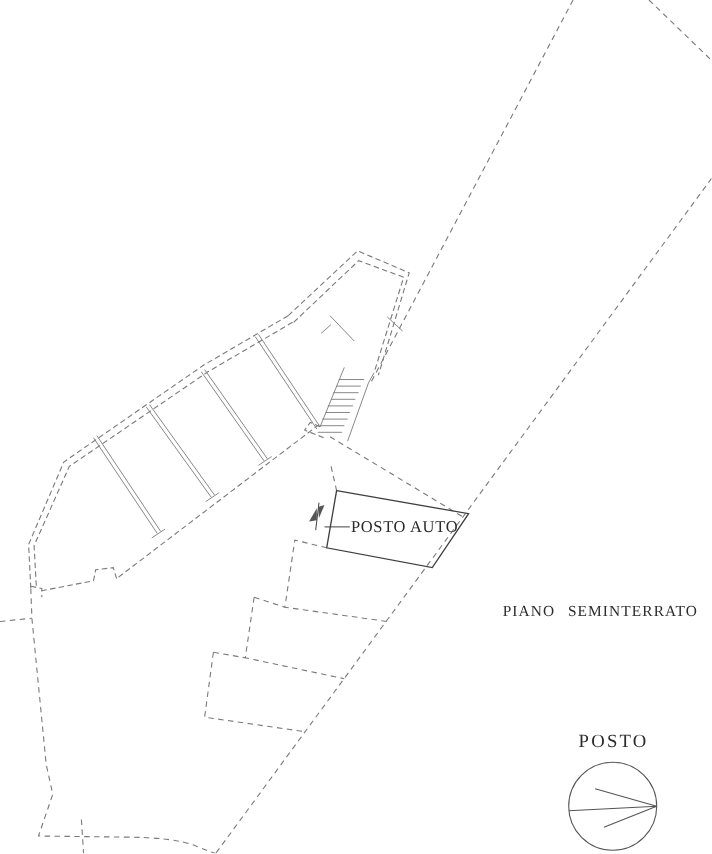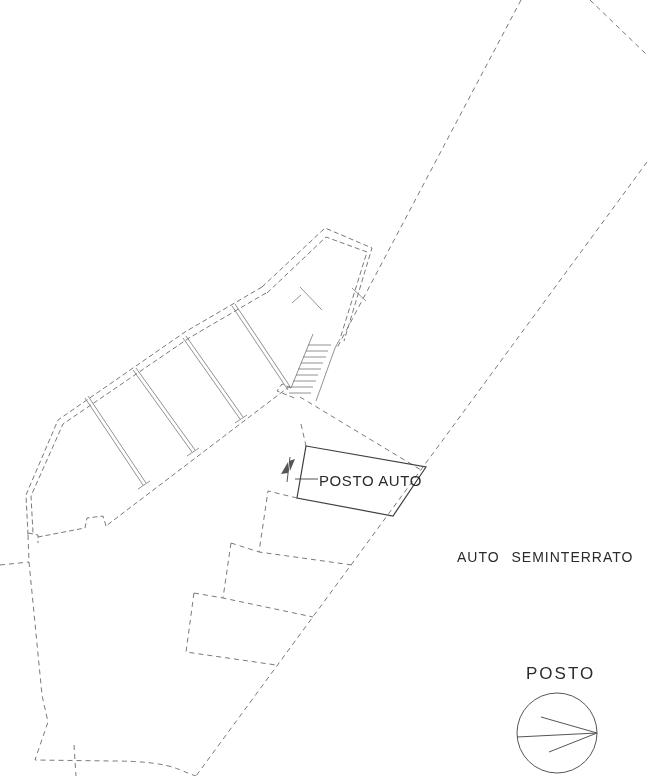--- a/index.html
+++ b/index.html
@@ -1,17 +1,17 @@
 <!DOCTYPE html>
 <html><head>
 <meta charset="utf-8">
 <style>
   html,body{margin:0;padding:0;background:#ffffff;}
   #canvas{position:relative;width:647px;height:776px;background:#ffffff;overflow:hidden;
-          font-family:Liberation Sans, sans-serif;}
+          font-family:Liberation Serif, serif;}
   #plan-svg{position:absolute;left:0;top:0;}
   .label{position:absolute;color:#2b2b2b;white-space:nowrap;}
   .label-posto{left:319px;top:472px;font-size:15px;letter-spacing:0.6px;}
   .label-piano{left:457px;top:549px;font-size:14px;letter-spacing:1px;word-spacing:7px;}
   .label-nord{left:526px;top:664px;font-size:17px;letter-spacing:2px;}
 </style>
 </head>
 <body>
 
 <div id="canvas">
@@ -81,17 +81,17 @@
     </g>
 
     <g fill="none" stroke-width="1" stroke="#555555">
       <circle cx="557" cy="733" r="40"></circle>
       <path d="M597,733 L541,717 M597,733 L517,737 M597,733 L549,752"></path>
     </g>
   </svg>
 
   <div class="label label-posto">POSTO AUTO</div>
 
-  <div class="label label-piano">AUTO SEMINTERRATO</div>
+  <div class="label label-piano">PIANO SEMINTERRATO</div>
 
   <div class="label label-nord">POSTO</div>
 
 </div>
 
 </body></html>

